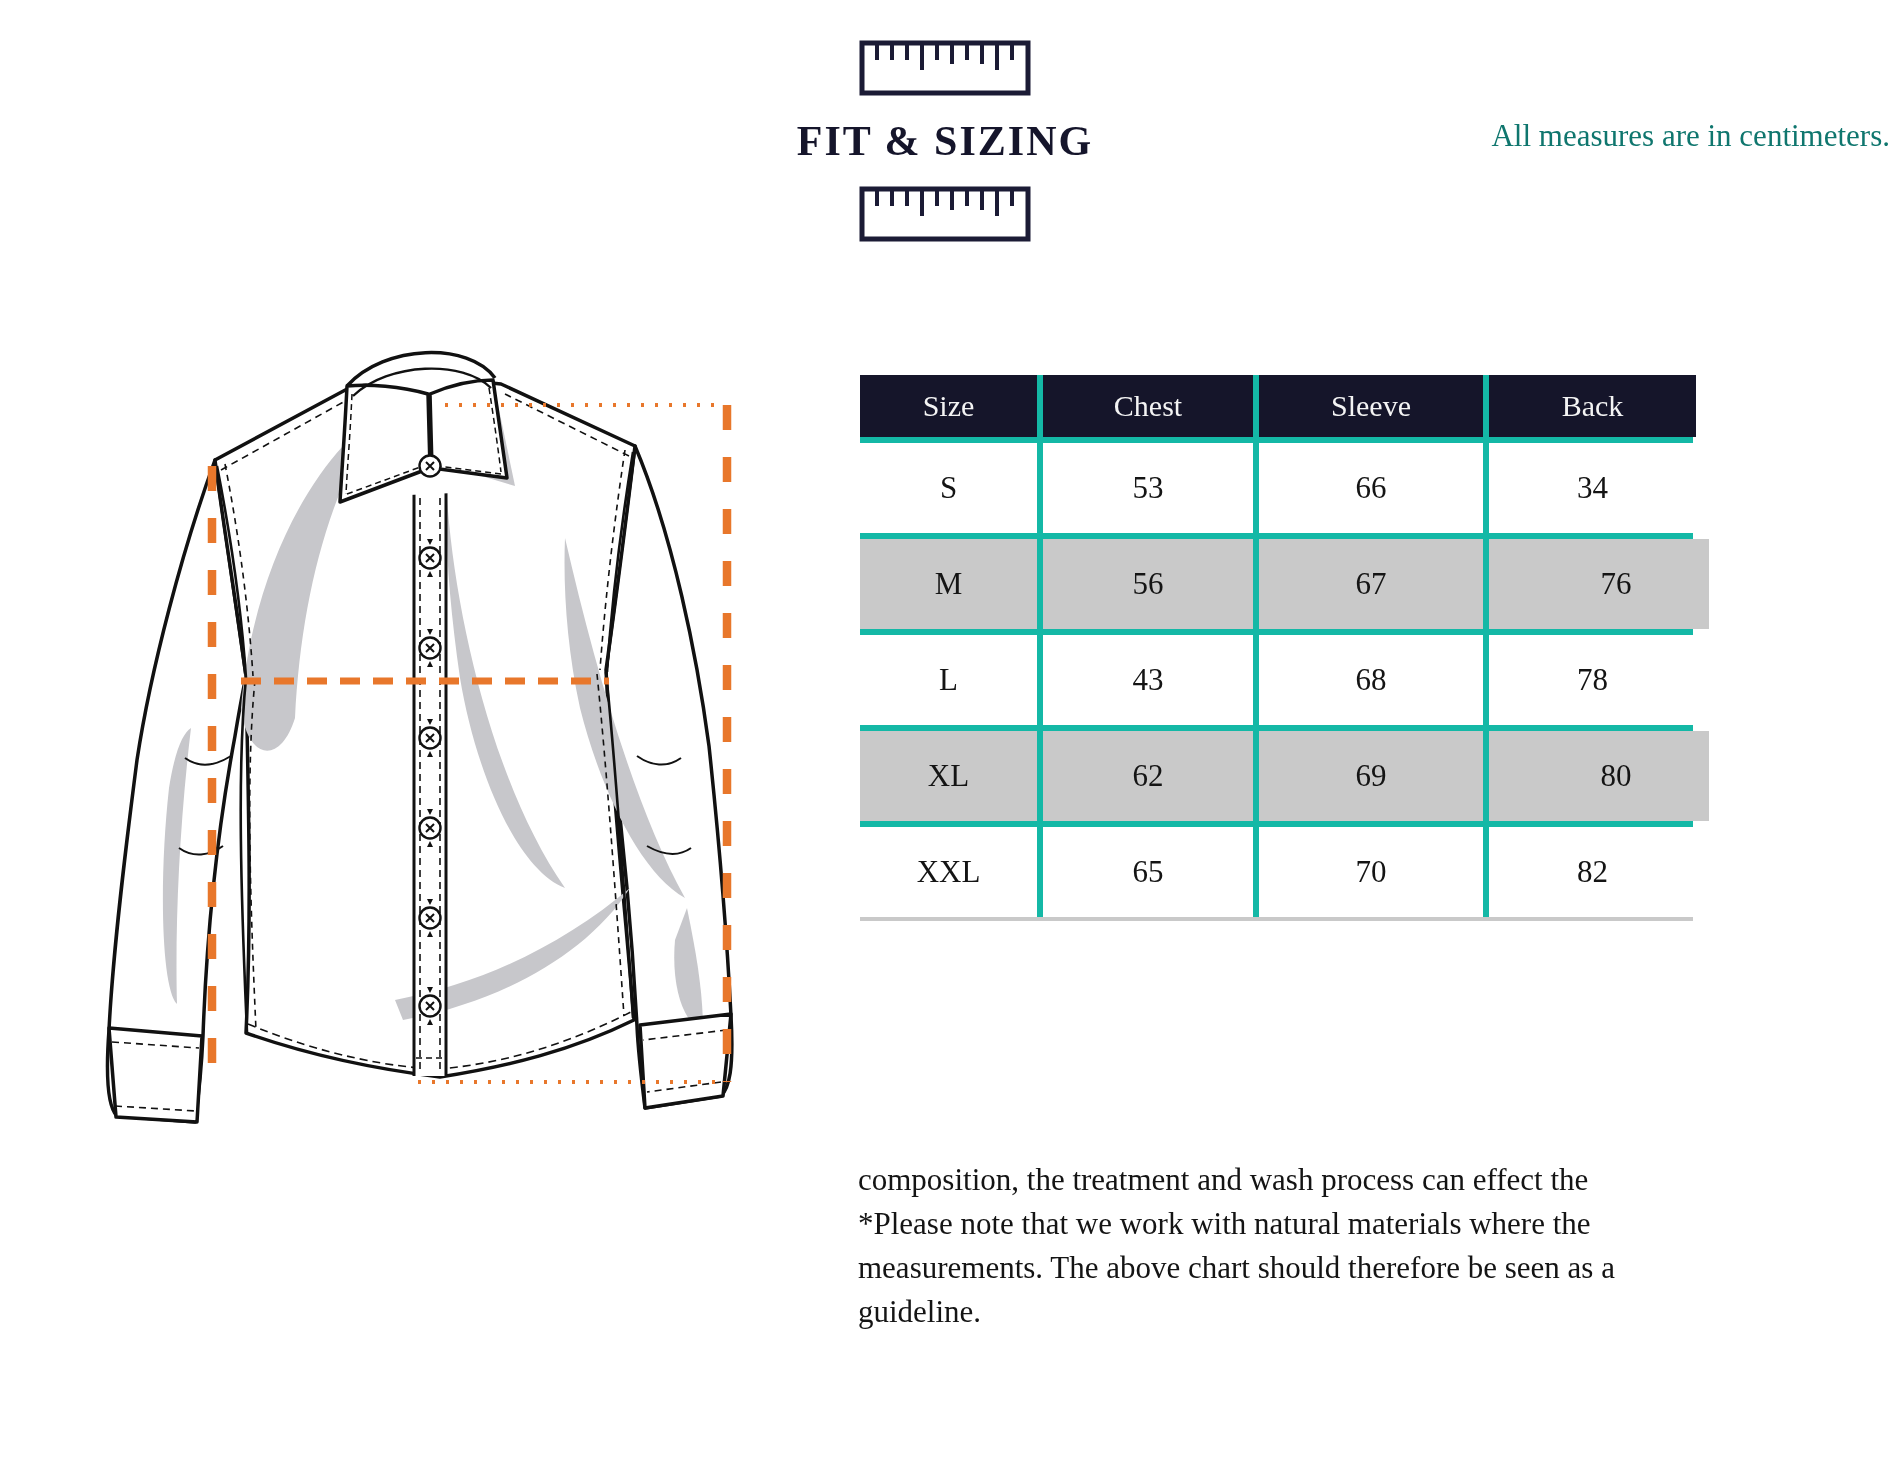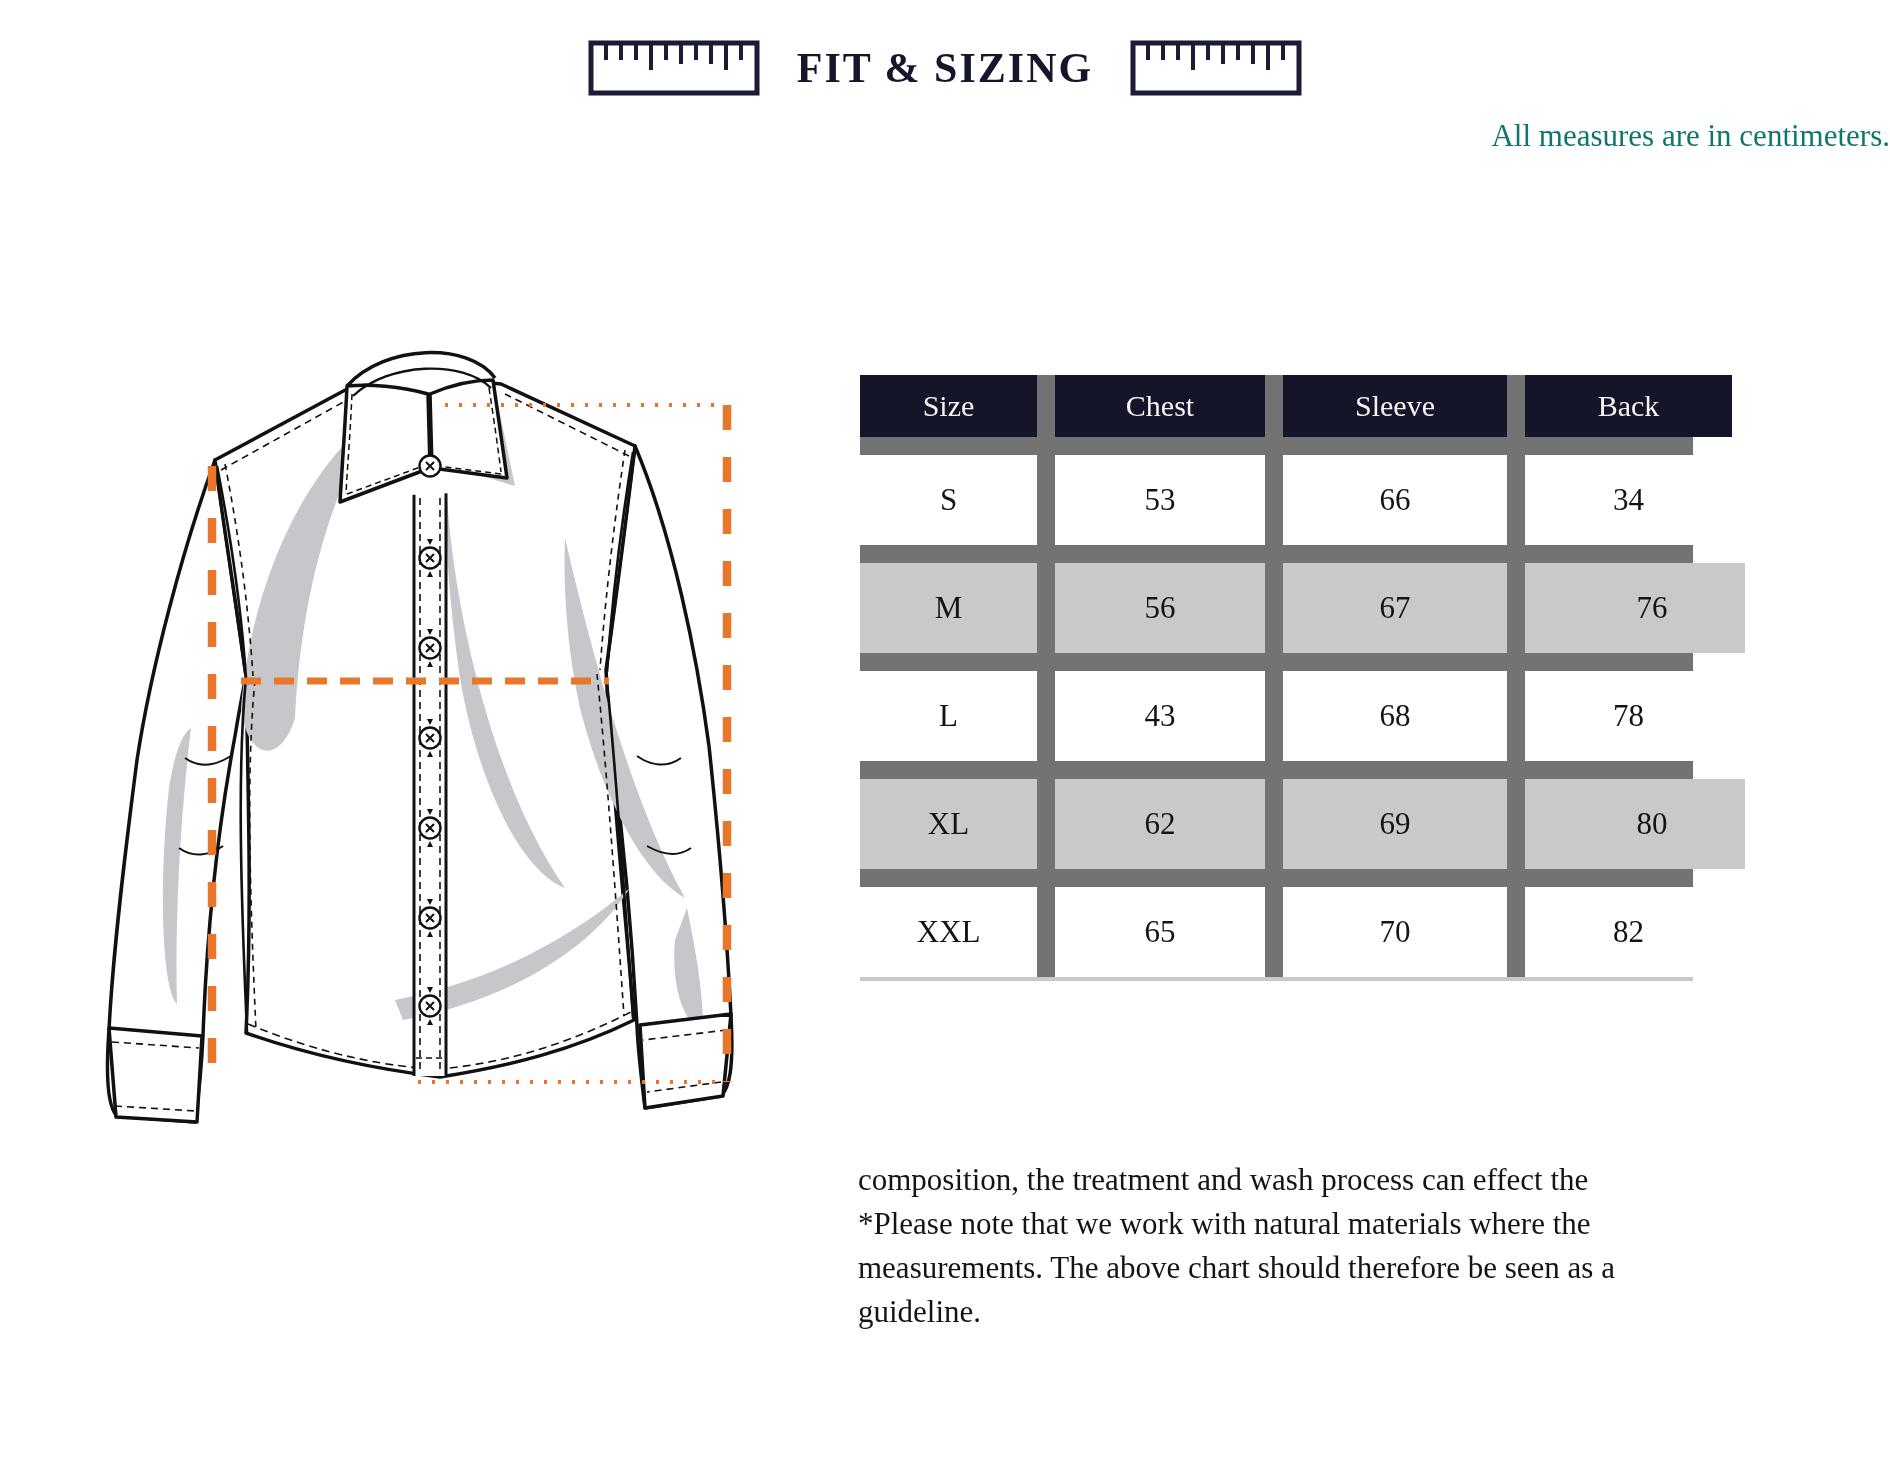--- a/index.html
+++ b/index.html
@@ -3,39 +3,39 @@
 <meta charset="utf-8">
 <style>
   html,body{margin:0;padding:0;background:#ffffff;}
   #canvas{
     position:relative;width:1890px;height:1476px;background:#ffffff;overflow:hidden;
     font-family:"Liberation Serif", serif;color:#1a1a1a;
   }
   
   .header-bar{
     position:absolute;top:40px;left:0;width:100%;
-    display:flex;align-items:center;justify-content:center;gap:37px;
+    display:flex;align-items:center;justify-content:center;gap:24px;flex-direction:column;
   }
   .page-title{
     font-size:42px;font-weight:bold;letter-spacing:2px;color:#15152b;
     line-height:1;white-space:nowrap;
   }
   .ruler-svg{display:block;}
   .subtitle{
     position:absolute;top:118px;left:0;width:100%;text-align:right;
     font-size:31px;color:#0f766e;
   }
   
   .shirt-wrap{position:absolute;left:95px;top:288px;width:650px;height:862px;}
   
   .size-table{
     position:absolute;left:860px;top:375px;width:833px;
     display:grid;grid-template-columns:177px 210px 224px 207px;
-    grid-template-rows:62px repeat(5,90px);gap:18px;
-    background:#737373;border-bottom:4px solid #c9c9c9;
+    grid-template-rows:62px repeat(5,90px);gap:6px;
+    background:#14b8a6;border-bottom:4px solid #c9c9c9;
   }
   .hcell{
     background:#15152a;color:#f4f4f4;font-size:30px;
     display:flex;align-items:center;justify-content:center;
   }
   .tcell{
     background:#ffffff;color:#141414;font-size:31px;
     display:flex;align-items:center;justify-content:center;
   }
   .tcell.shaded{background:#c9c9c9;}

